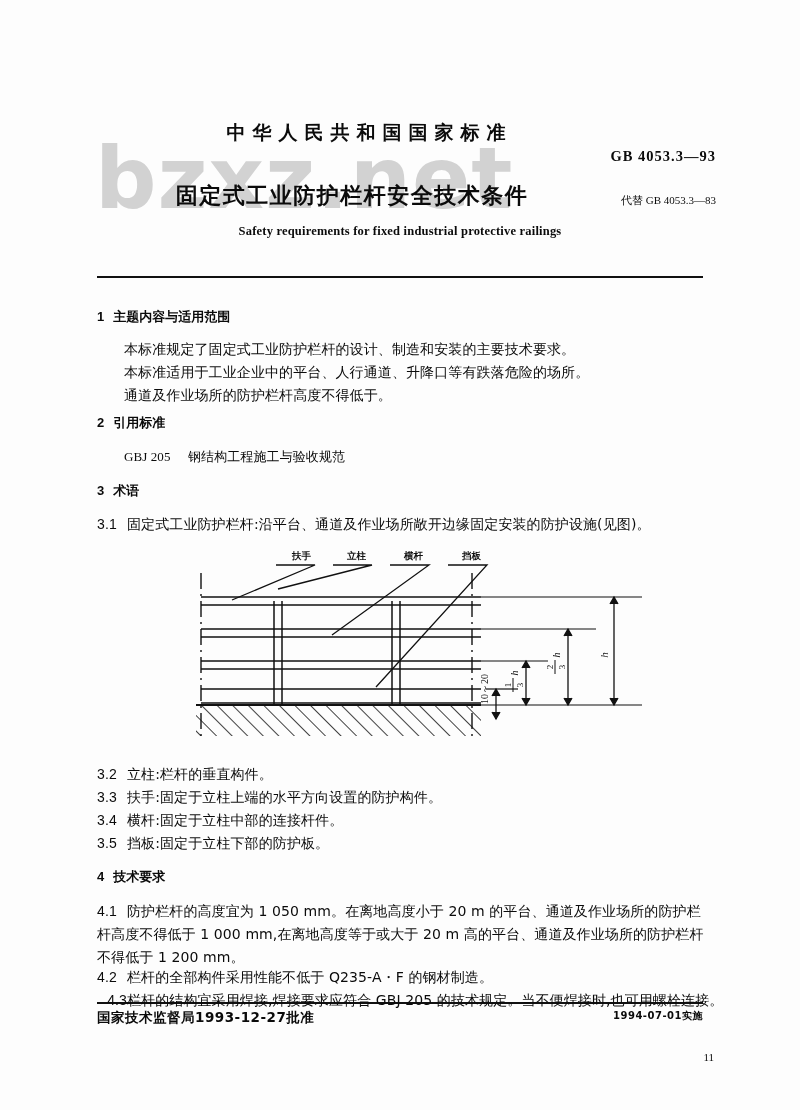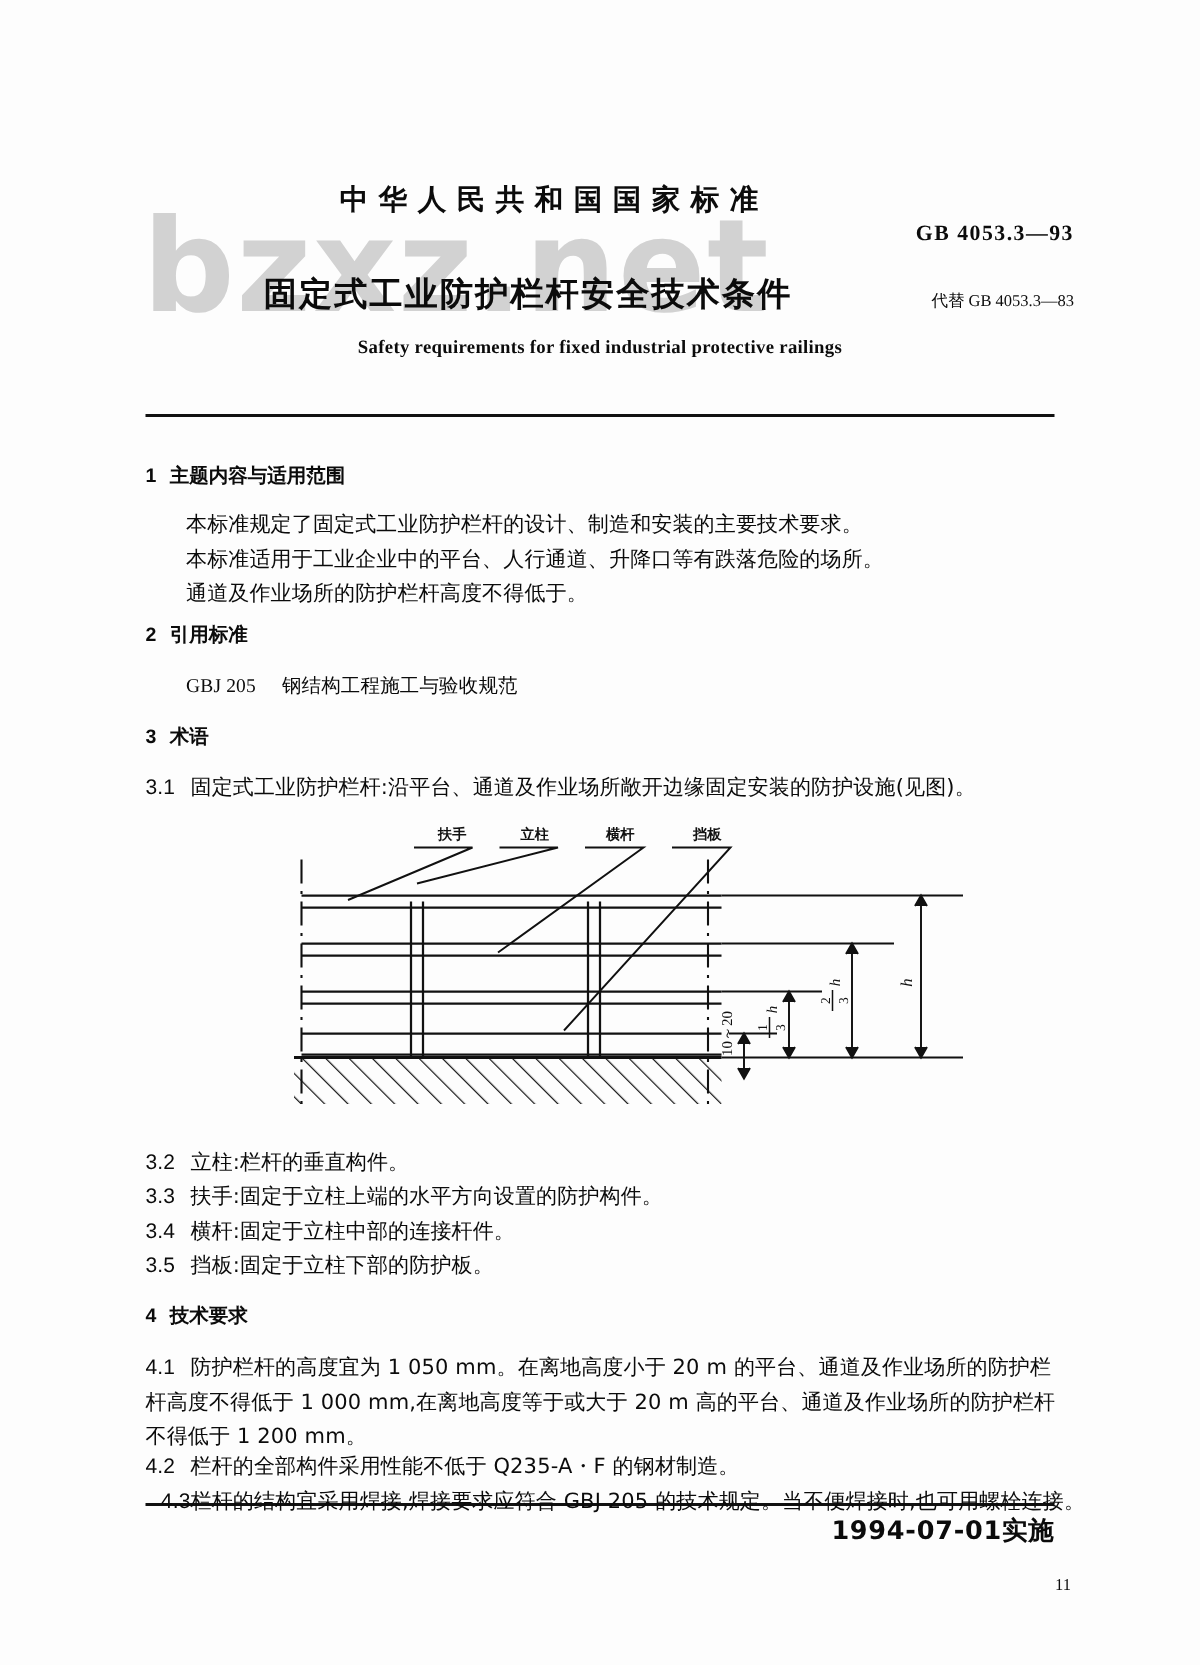--- a/index.html
+++ b/index.html
@@ -160,21 +160,21 @@
     font-size: 13.5px;
     font-weight: bold;
     font-family: "DejaVu Sans", "Liberation Sans", sans-serif;
     letter-spacing: 0.5px;
     white-space: nowrap;
   }
   .footer-right {
     position: absolute;
     right: 97px;
     top: 1009px;
-    font-size: 17px;
+    font-size: 10px;
     font-weight: bold;
     font-family: "DejaVu Sans", "Liberation Sans", sans-serif;
     letter-spacing: 0.5px;
     white-space: nowrap;
   }
   .page-num {
     position: absolute;
     right: 86px;
     top: 1051px;
     font-size: 11px;
@@ -350,16 +350,17 @@
       <g stroke="#111" stroke-width="1.3" fill="none">
         <line x1="300" y1="144" x2="300" y2="174"></line>
         <path d="M296,151 L300,144 L304,151" fill="#111"></path>
         <path d="M296,167 L300,174 L304,167" fill="#111"></path>
       </g>
       <text x="292" y="144" font-family="Liberation Serif, serif" font-size="10" fill="#111" transform="rotate(-90 292 144)" text-anchor="middle">10～20</text>
     </svg>
   </div>
 
   <div class="rule-bottom"></div>
+  <div class="footer-left">国家技术监督局1993-12-27批准</div>
   <div class="footer-right">1994-07-01实施</div>
   <div class="page-num">11</div>
 
 </div>
 
 </body></html>

